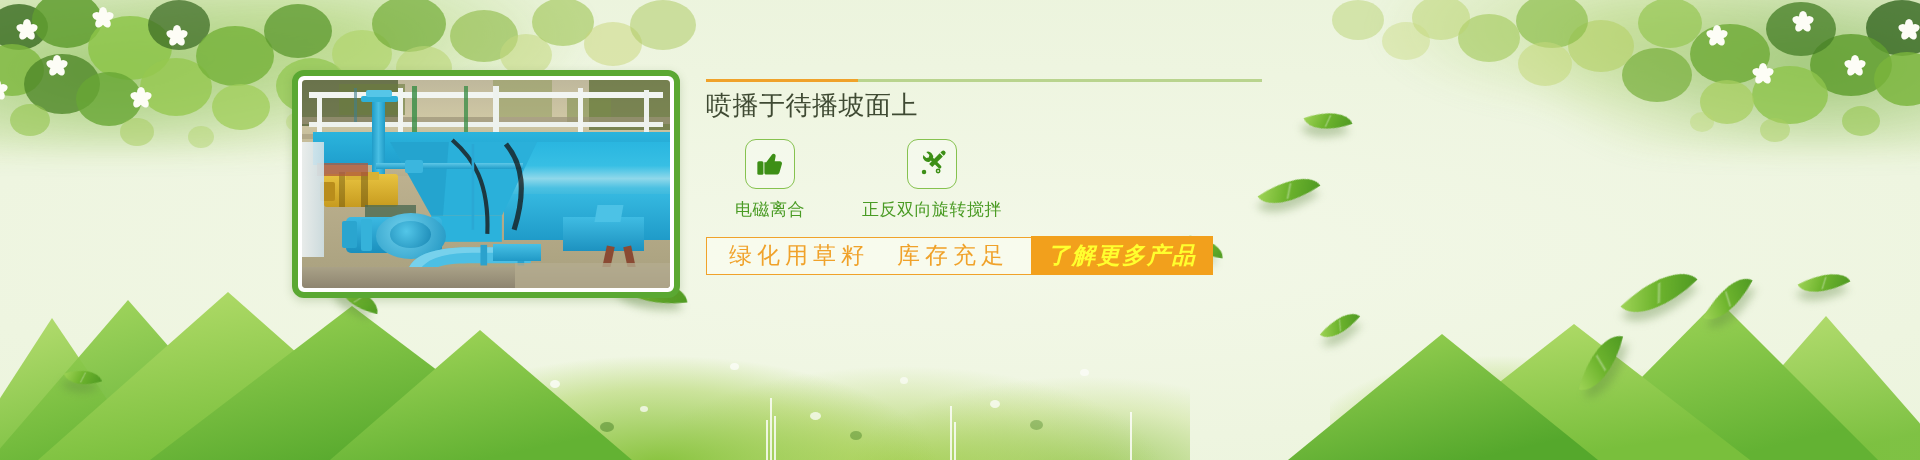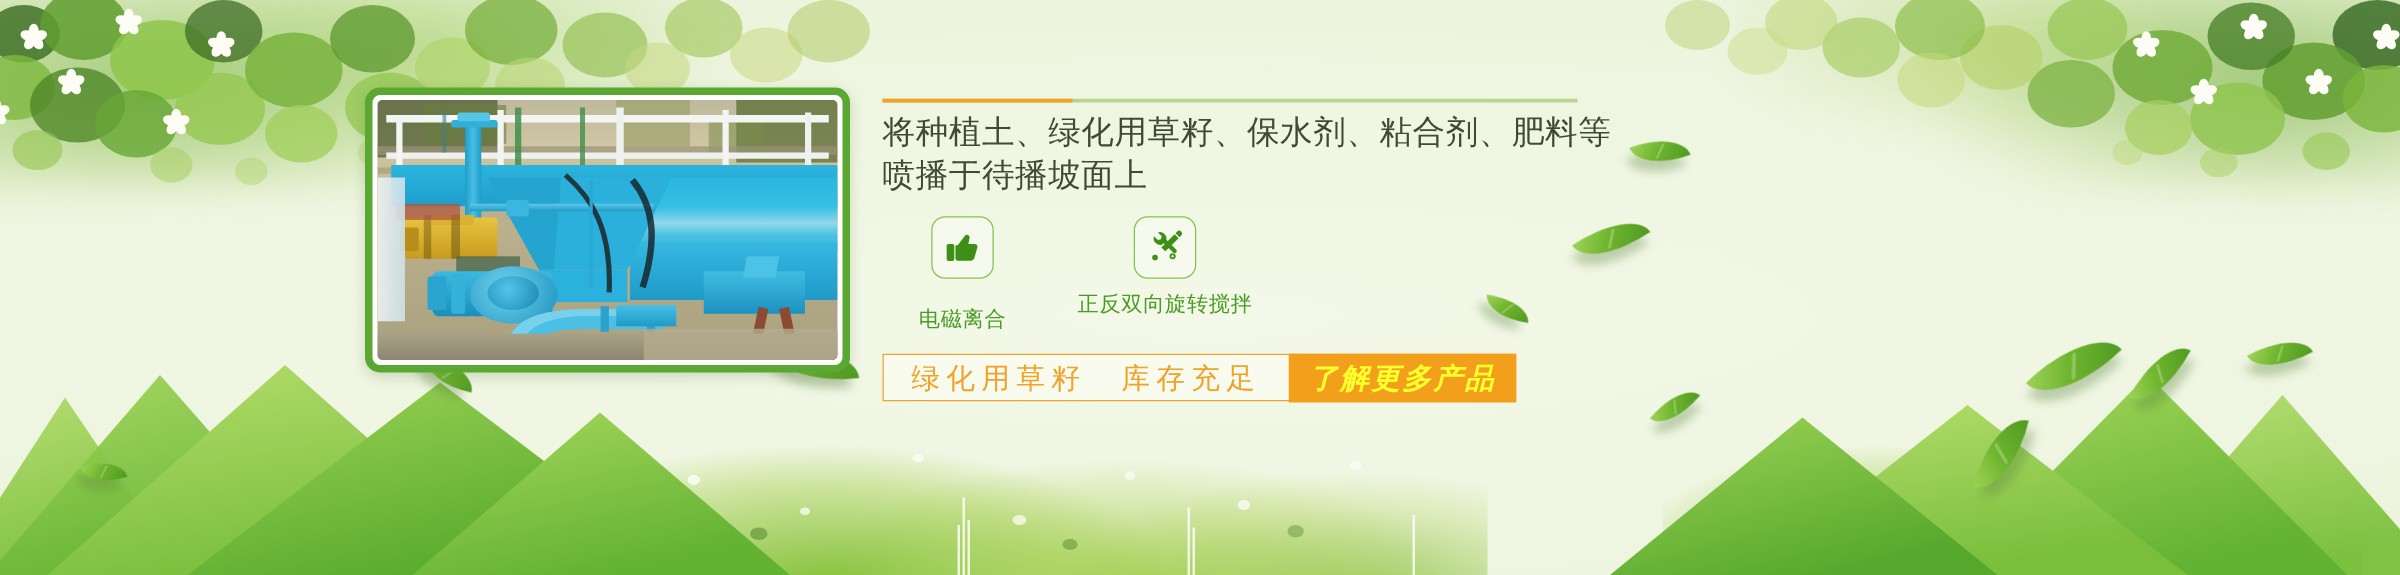--- a/index.html
+++ b/index.html
@@ -442,28 +442,27 @@
       <span class="ph" style="left:0;top:30%;width:6%;height:55%;background:linear-gradient(90deg,#eef3f5,#cfe0e6);opacity:.9;"></span>
     </div>
   </div>
 
   <div id="content">
 
 
     <div id="rule"></div>
 
     <div id="subtitle">
-      <div>将种植土、绿化用草籽、保水剂、粘合剂、肥料等</div>
       <div>喷播于待播坡面上</div>
     </div>
 
     
     <div id="features">
 
-      <div class="feature" style="width:128px;gap:12px;">
+      <div class="feature" style="width:128px;">
         <div class="feat-icon">
           <svg width="30" height="30" viewBox="0 0 32 32" aria-hidden="true">
             <path d="M8 14h4l6-8c1.6-2 4.5-.6 4 1.8L21 13h5.5c1.6 0 2.7 1.5 2.2 3l-2.6 9c-.4 1.3-1.6 2.2-3 2.2H12c-1.1 0-2-.9-2-2V14z" fill="#3d8f16"></path>
             <rect x="2.5" y="13" width="6.5" height="14.5" rx="1.6" fill="#3d8f16"></rect>
           </svg>
         </div>
         <div class="feat-label">电磁离合</div>
       </div>
 
       <div class="feature" style="width:196px;">

